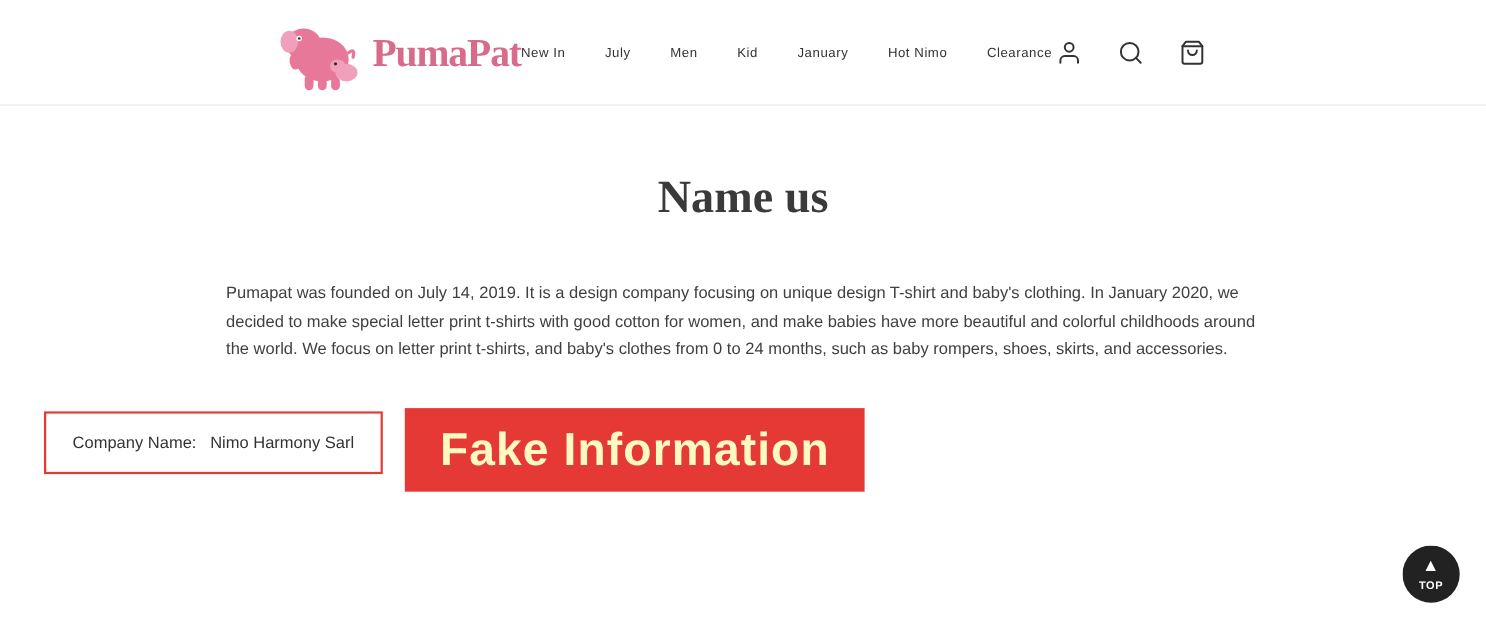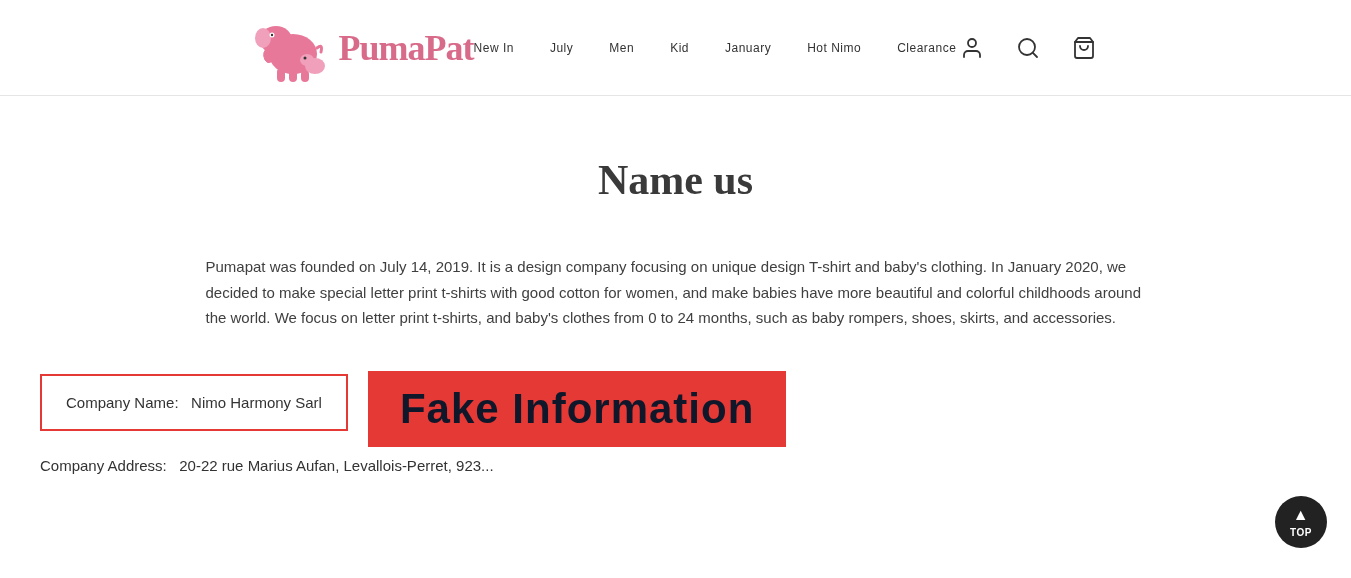--- a/index.html
+++ b/index.html
@@ -113,21 +113,21 @@
       color: #333;
     }
 
     .company-info-area {
       position: relative;
       margin-left: 0;
     }
 
     .fake-info-banner {
       background: #e53935;
-      color: #0f172a;
+      color: #fef9c3;
       font-size: 42px;
       font-weight: 900;
       padding: 14px 32px;
       display: inline-block;
       margin-left: 20px;
       vertical-align: middle;
       letter-spacing: 1px;
     }
 
     .company-address {
@@ -245,25 +245,20 @@
   <div class="company-info-area">
     <div class="company-row">
       <div class="company-info-box">
         <span>Company Name:</span>
         &nbsp;
         <span>Nimo Harmony Sarl</span>
       </div>
       <div class="fake-info-banner">Fake Information</div>
     </div>
 
-    <div class="company-address">
-      <span>Company Address:</span>
-      &nbsp;
-      <span>20-22 rue Marius Aufan, Levallois-Perret, 923...</span>
-    </div>
   </div>
 
 </main>
 
 <button class="back-to-top">
   <span class="arrow-up">▲</span>
   <span>TOP</span>
 </button>
 
 </body></html>

